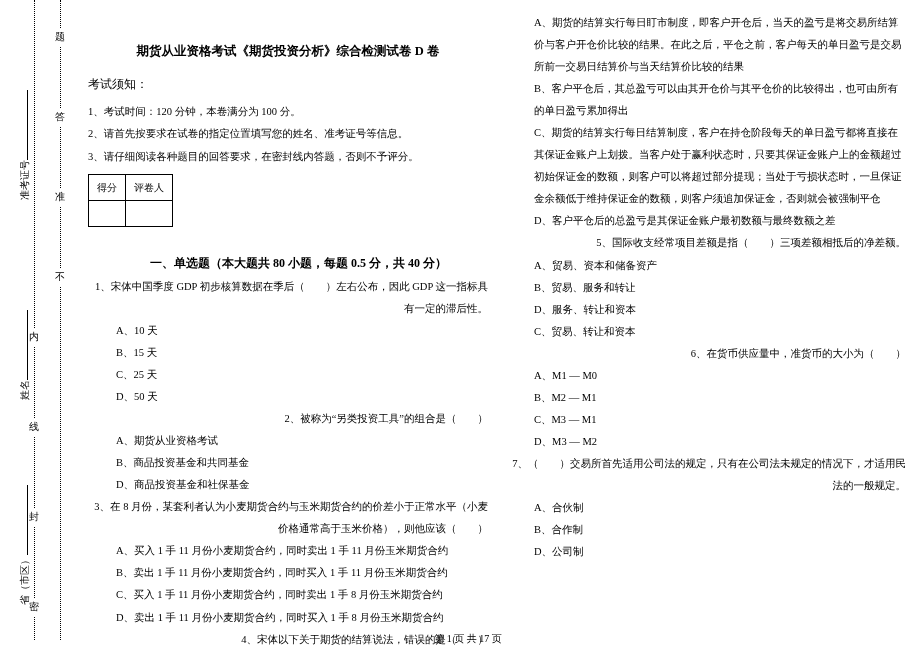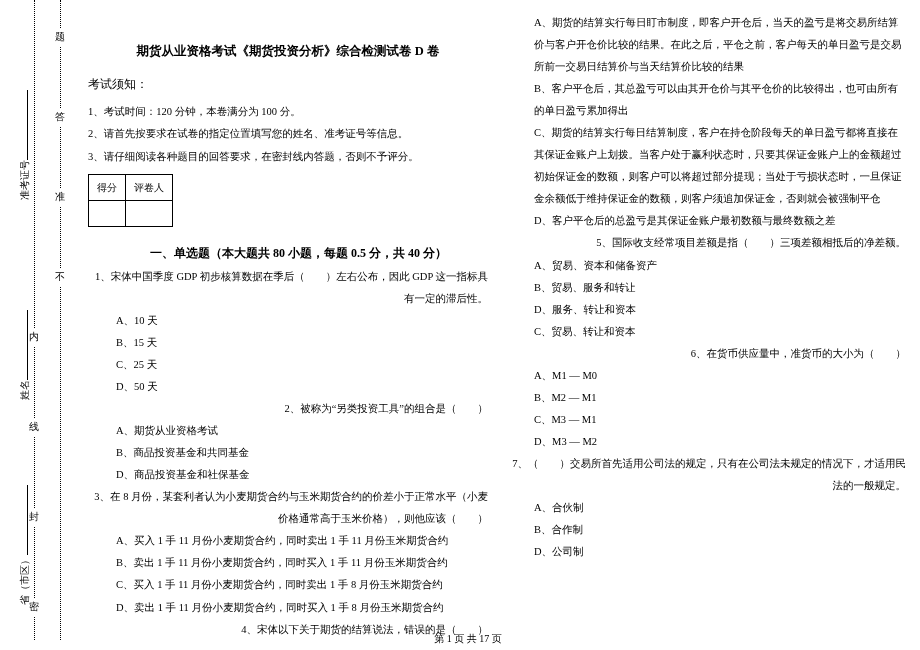--- a/index.html
+++ b/index.html
@@ -60,21 +60,21 @@
       margin: 26px 0 8px;
     }
     .notice-head {
       font-weight: normal;
       font-size: 12px;
       margin-bottom: 4px;
     }
     .score-box {
       display: inline-block;
       border-collapse: collapse;
-      margin: 6px 0 6px;
+      margin: 6px 0 16px;
     }
     .score-box td {
       border: 1px solid #000;
       padding: 2px 8px;
       font-size: 10px;
     }
     .section-title {
       display: inline-block;
       font-weight: bold;
       font-size: 12px;

